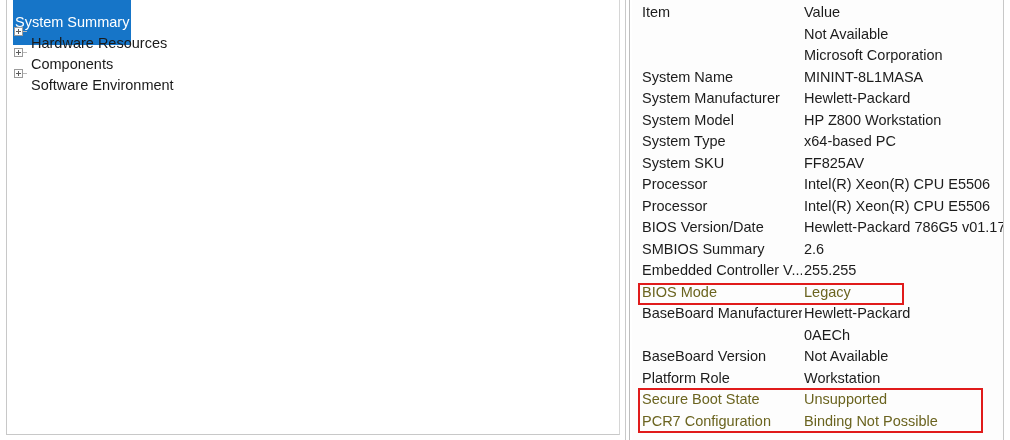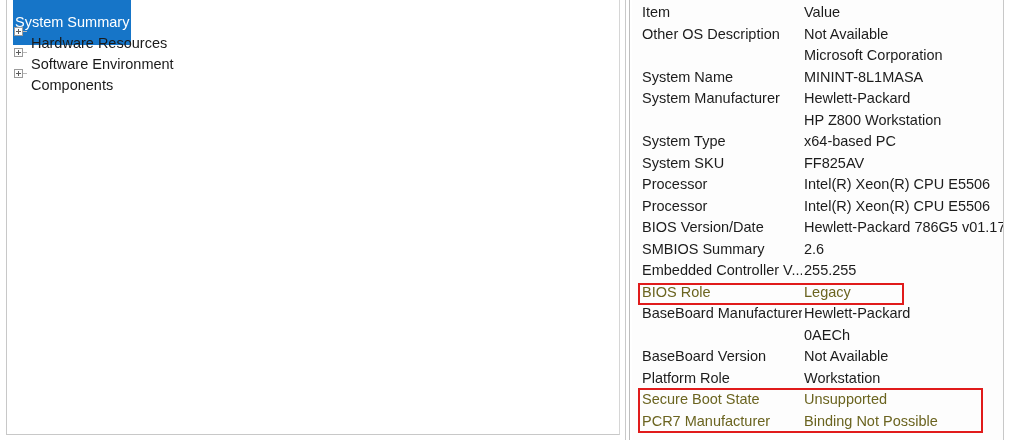--- a/index.html
+++ b/index.html
@@ -189,52 +189,52 @@
 </style>
 </head>
 <body>
 
 <div id="app">
 
   <div id="tree-pane">
     <div id="tree-nodes">
         <div class="tree-node root selected"><span class="tree-label">System Summary</span></div>
         <div class="tree-node child"><span class="expander"></span><span class="expander-stem"></span><span class="tree-label">Hardware Resources</span></div>
+        <div class="tree-node child"><span class="expander"></span><span class="expander-stem"></span><span class="tree-label">Components</span></div>
         <div class="tree-node child"><span class="expander"></span><span class="expander-stem"></span><span class="tree-label">Software Environment</span></div>
-        <div class="tree-node child"><span class="expander"></span><span class="expander-stem"></span><span class="tree-label">Components</span></div>
       </div>
   </div>
 
   <div id="splitter">
     <div class="bar-a"></div>
     <div class="bar-b"></div>
   </div>
 
   <div id="details-pane">
     <div id="details-list">
         <div class="detail-row header">
           <div class="cell-item">Item</div>
           <div class="cell-value">Value</div>
         </div>
         <div class="detail-row">
-          <div class="cell-item">Other OS Description</div>
           <div class="cell-value">Not Available</div>
         </div>
         <div class="detail-row">
           <div class="cell-value">Microsoft Corporation</div>
         </div>
         <div class="detail-row">
           <div class="cell-item">System Name</div>
           <div class="cell-value">MININT-8L1MASA</div>
         </div>
         <div class="detail-row">
           <div class="cell-item">System Manufacturer</div>
           <div class="cell-value">Hewlett-Packard</div>
         </div>
         <div class="detail-row">
+          <div class="cell-item">System Model</div>
           <div class="cell-value">HP Z800 Workstation</div>
         </div>
         <div class="detail-row">
           <div class="cell-item">System Type</div>
           <div class="cell-value">x64-based PC</div>
         </div>
         <div class="detail-row">
           <div class="cell-item">System SKU</div>
           <div class="cell-value">FF825AV</div>
         </div>
@@ -252,21 +252,21 @@
         </div>
         <div class="detail-row">
           <div class="cell-item">SMBIOS Summary</div>
           <div class="cell-value">2.6</div>
         </div>
         <div class="detail-row">
           <div class="cell-item">Embedded Controller V...</div>
           <div class="cell-value">255.255</div>
         </div>
         <div class="detail-row flagged">
-          <div class="cell-item">BIOS Role</div>
+          <div class="cell-item">BIOS Mode</div>
           <div class="cell-value">Legacy</div>
         </div>
         <div class="detail-row">
           <div class="cell-item">BaseBoard Manufacturer</div>
           <div class="cell-value">Hewlett-Packard</div>
         </div>
         <div class="detail-row">
           <div class="cell-value">0AECh</div>
         </div>
         <div class="detail-row">
@@ -275,21 +275,21 @@
         </div>
         <div class="detail-row">
           <div class="cell-item">Platform Role</div>
           <div class="cell-value">Workstation</div>
         </div>
         <div class="detail-row flagged">
           <div class="cell-item">Secure Boot State</div>
           <div class="cell-value">Unsupported</div>
         </div>
         <div class="detail-row flagged">
-          <div class="cell-item">PCR7 Manufacturer</div>
+          <div class="cell-item">PCR7 Configuration</div>
           <div class="cell-value">Binding Not Possible</div>
         </div>
       </div>
   </div>
 
   <div class="annot-box" id="annot-bios-mode"></div>
   <div class="annot-box" id="annot-secure-boot"></div>
 
 </div>
 

